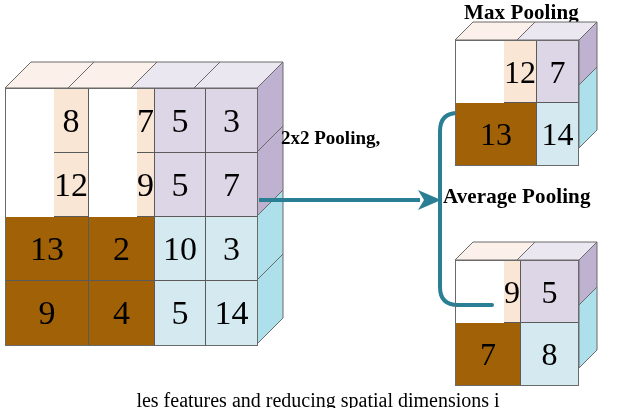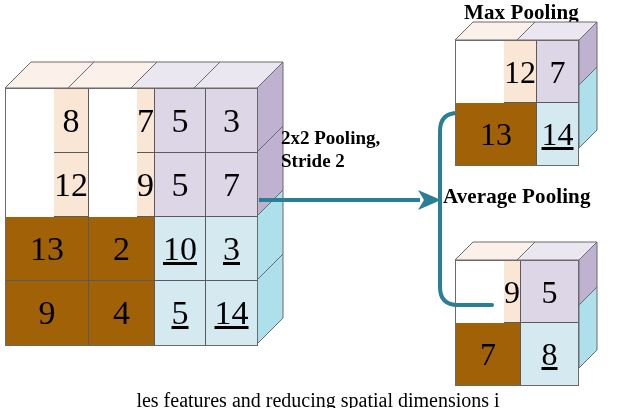--- a/index.html
+++ b/index.html
@@ -17,21 +17,21 @@
         box-sizing:border-box;line-height:1;}
   .cell.lastcol{border-right:none;}
   .cell.lastrow{border-bottom:none;}
 
   .block svg.depth{position:absolute;left:0;top:0;overflow:visible;}
 
   
   .q-peach { background:#fae6d5;margin-left:48px; }
   .q-lav   { background:#dcd6e6; }
   .q-green { background:#a16207; }
-  .q-blue  { background:#d5e9f0;text-decoration:underline; }
+  .q-blue  { background:#d5e9f0; }
 
   
   #input-block{left:5px;top:62px;}
   #input-block .face{width:253px;height:258px;top:26px;
         grid-template-columns:repeat(4,1fr);grid-template-rows:repeat(4,1fr);}
   #input-block .cell{font-size:34px;}
 
   
   .out-block .face{width:124px;height:126px;top:18px;
         grid-template-columns:repeat(2,1fr);grid-template-rows:repeat(2,1fr);}
@@ -133,18 +133,17 @@
     <div class="face">
       <div class="cell q-peach">9</div>
       <div class="cell q-lav lastcol">5</div>
       <div class="cell q-green lastrow">7</div>
       <div class="cell q-blue lastrow lastcol">8</div>
     </div>
   </div>
 
   <div id="op-label">
     <div>2x2 Pooling,</div>
-    <div>Stride 2</div>
   </div>
 
   <div id="caption">les features and reducing spatial dimensions i</div>
 
 </div>
 
 </body></html>

